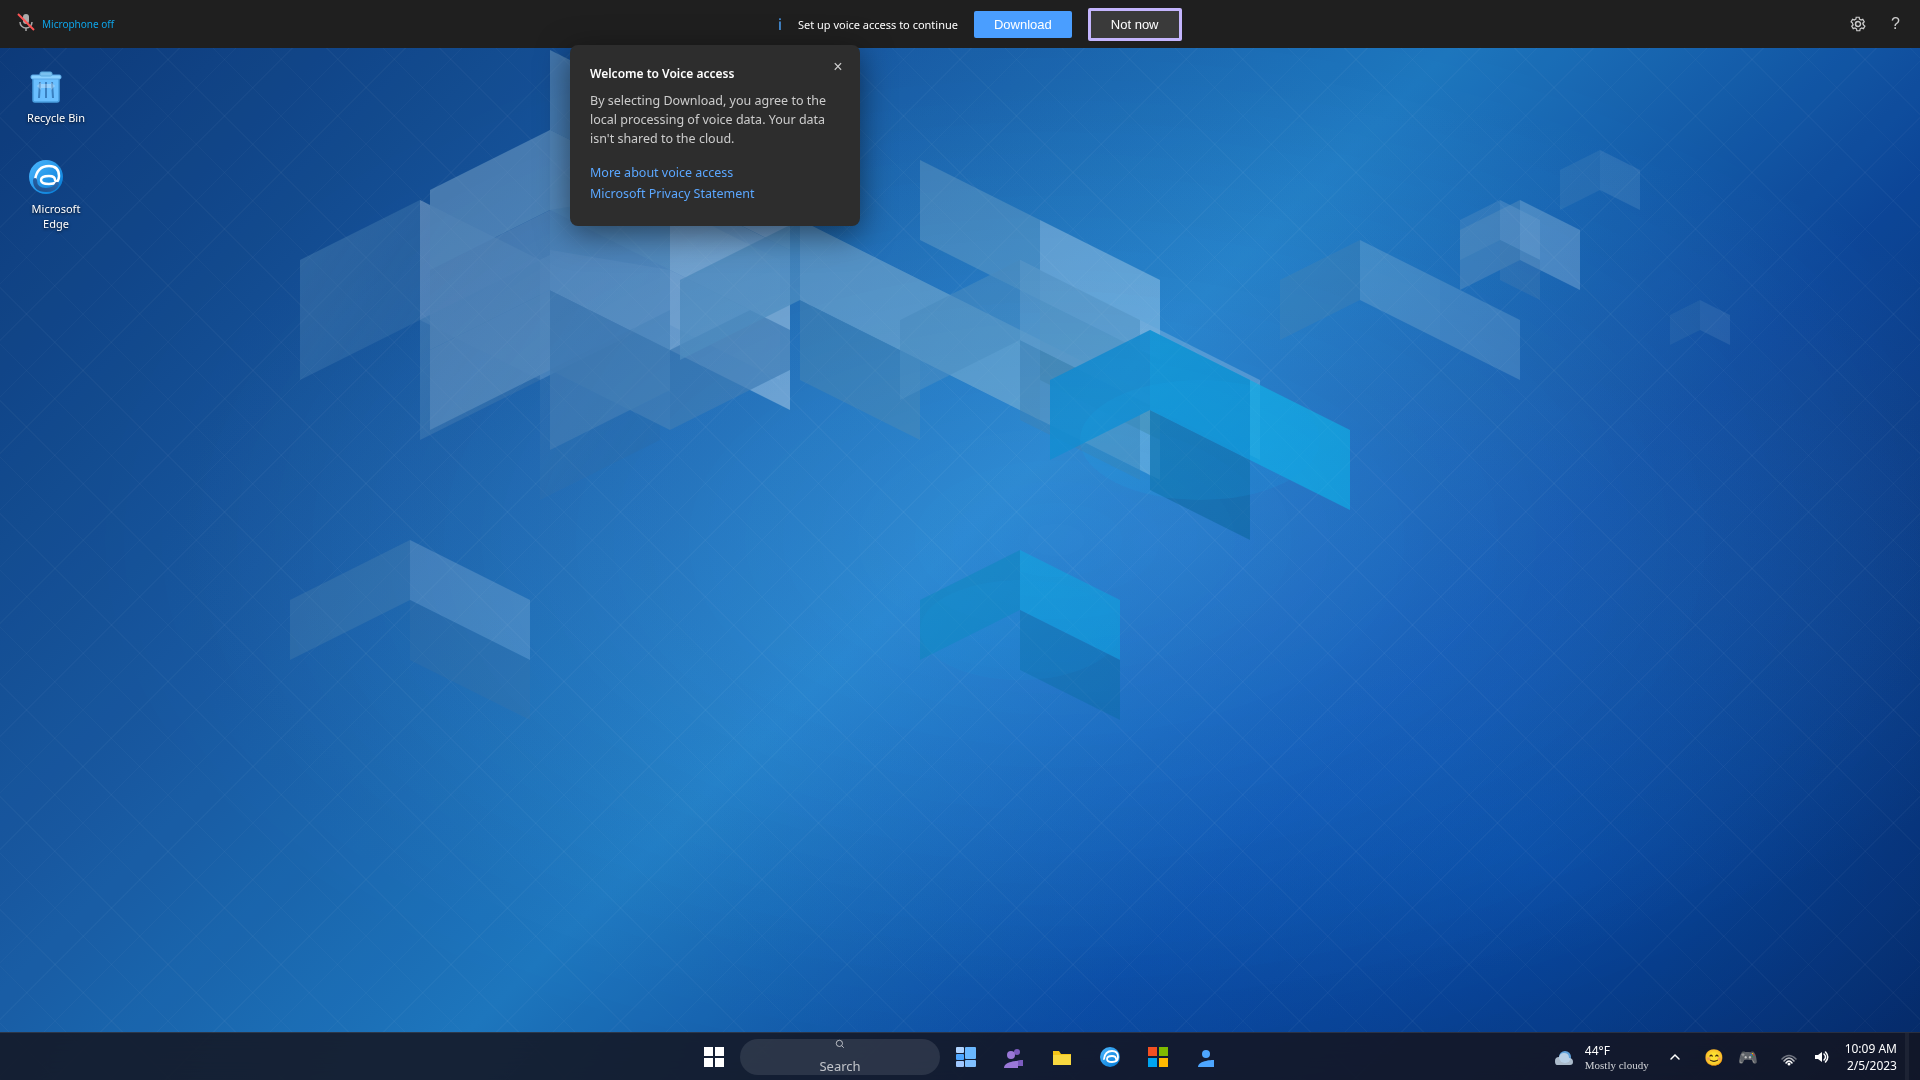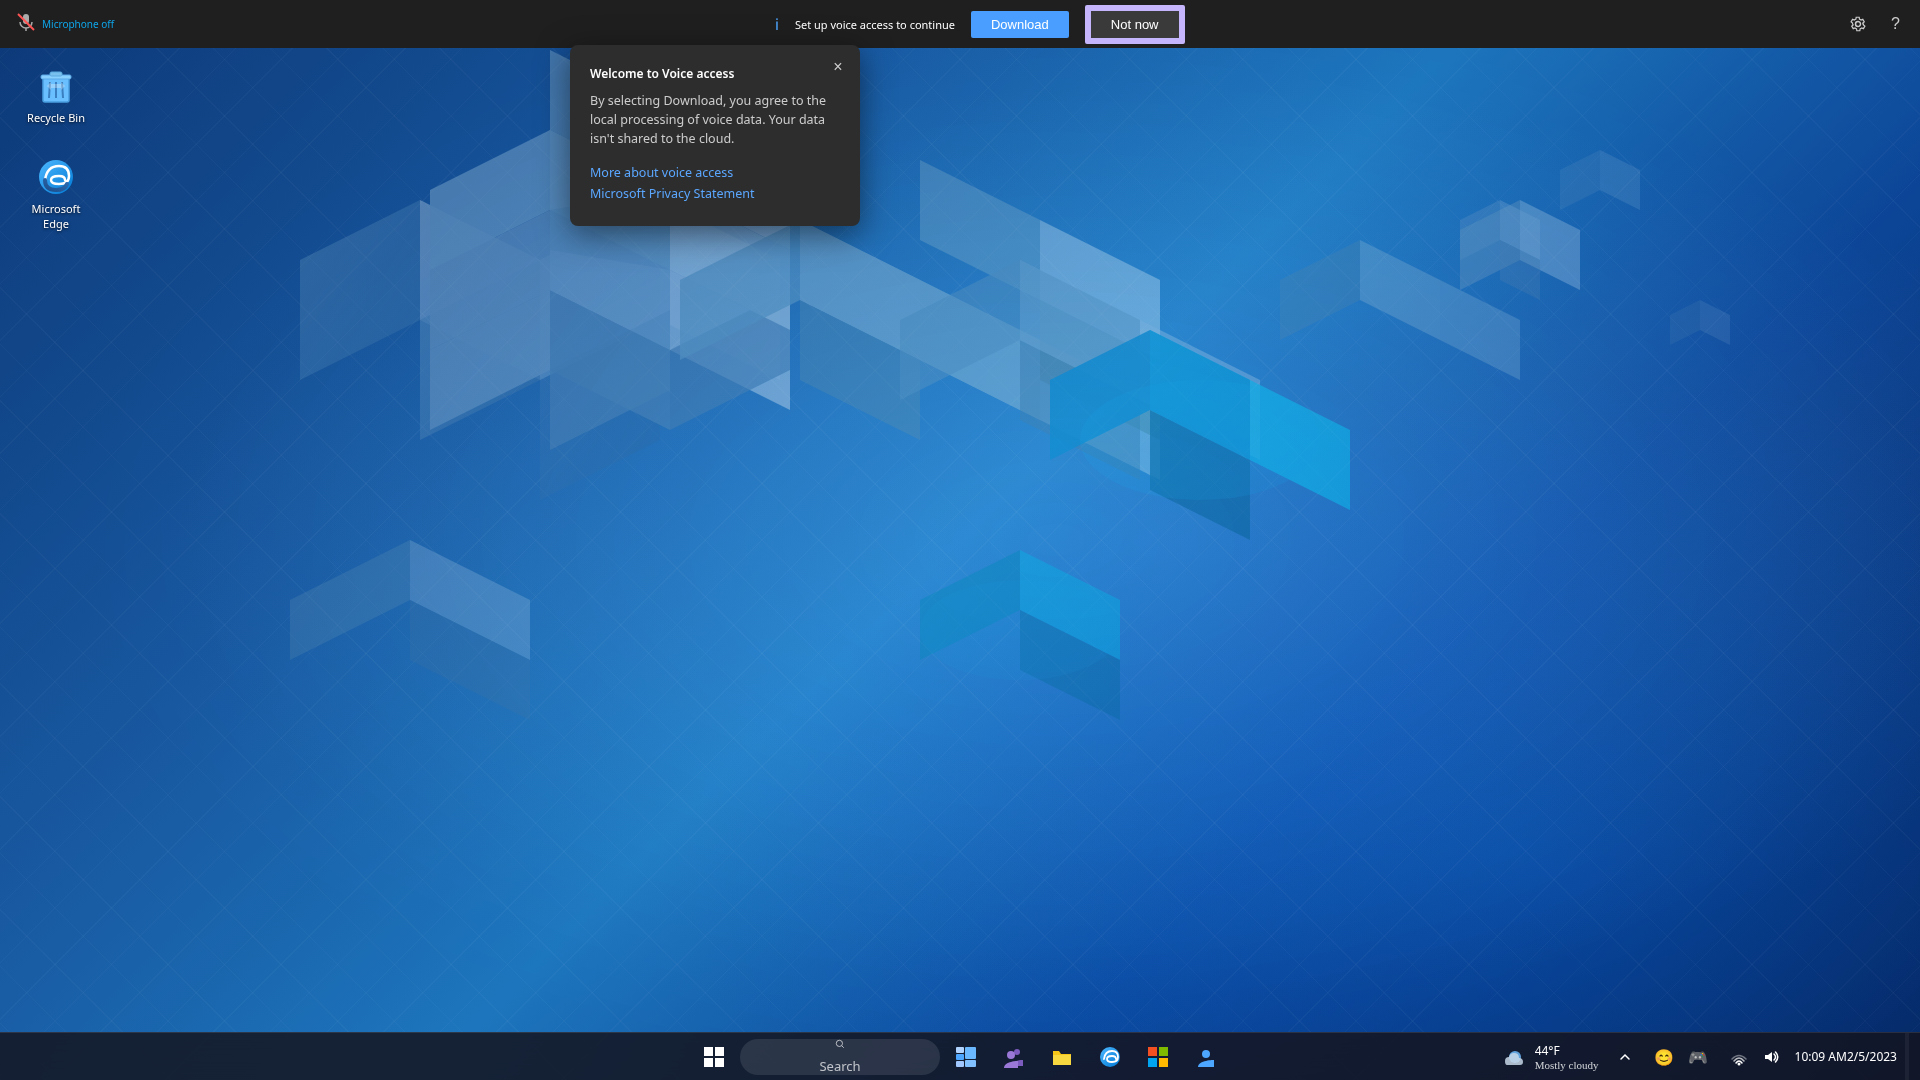--- a/index.html
+++ b/index.html
@@ -91,21 +91,21 @@
     }
 
     .voice-btn-download {
       background: #4a9eff;
       color: #fff;
     }
 
     .voice-btn-not-now {
       background: #3a3a3a;
       color: #fff;
-      border: 6px solid #c4b5fd;
+      border: 3px solid #c4b5fd;
     }
 
     .voice-bar-icons {
       display: flex;
       align-items: center;
       gap: 16px;
       padding: 0 16px;
       color: #ccc;
       font-size: 16px;
     }
@@ -191,21 +191,20 @@
       left: 20px;
       display: flex;
       flex-direction: column;
       gap: 20px;
       z-index: 10;
     }
 
     .desktop-icon {
       display: flex;
       flex-direction: column;
-      align-items: center;
       gap: 4px;
       cursor: pointer;
       padding: 6px;
       border-radius: 4px;
       width: 72px;
     }
 
     .desktop-icon-img {
       width: 40px;
       height: 40px;
@@ -302,21 +301,21 @@
       align-items: center;
       justify-content: center;
       border-radius: 4px;
       cursor: pointer;
       color: #fff;
       font-size: 14px;
     }
 
     .clock-display {
       display: flex;
-      flex-direction: row;
+      flex-direction: column;
       align-items: flex-end;
       padding: 0 4px;
       cursor: pointer;
       border-radius: 4px;
       padding: 4px 8px;
     }
 
     .clock-time {
       color: #fff;
       font-size: 12px;

